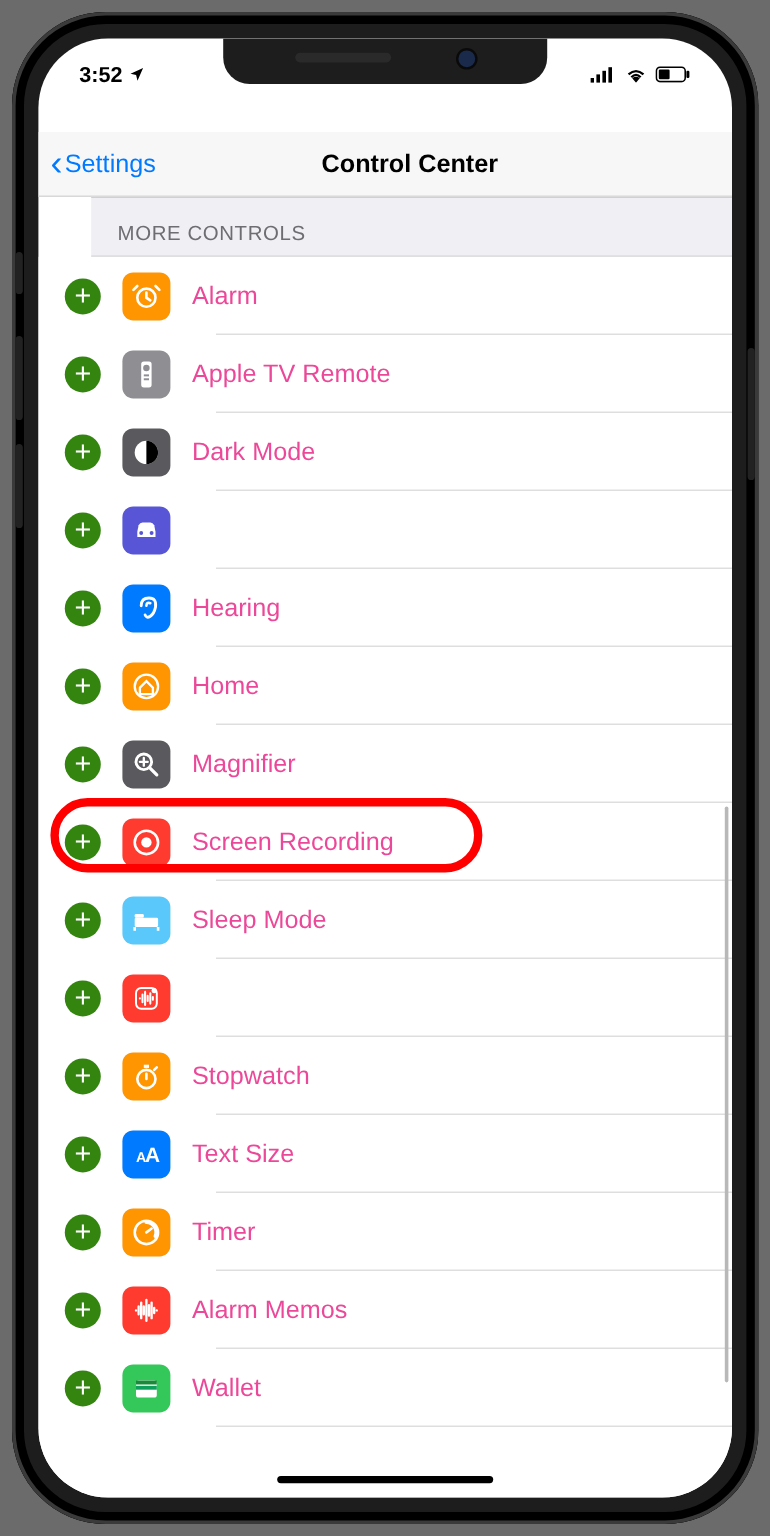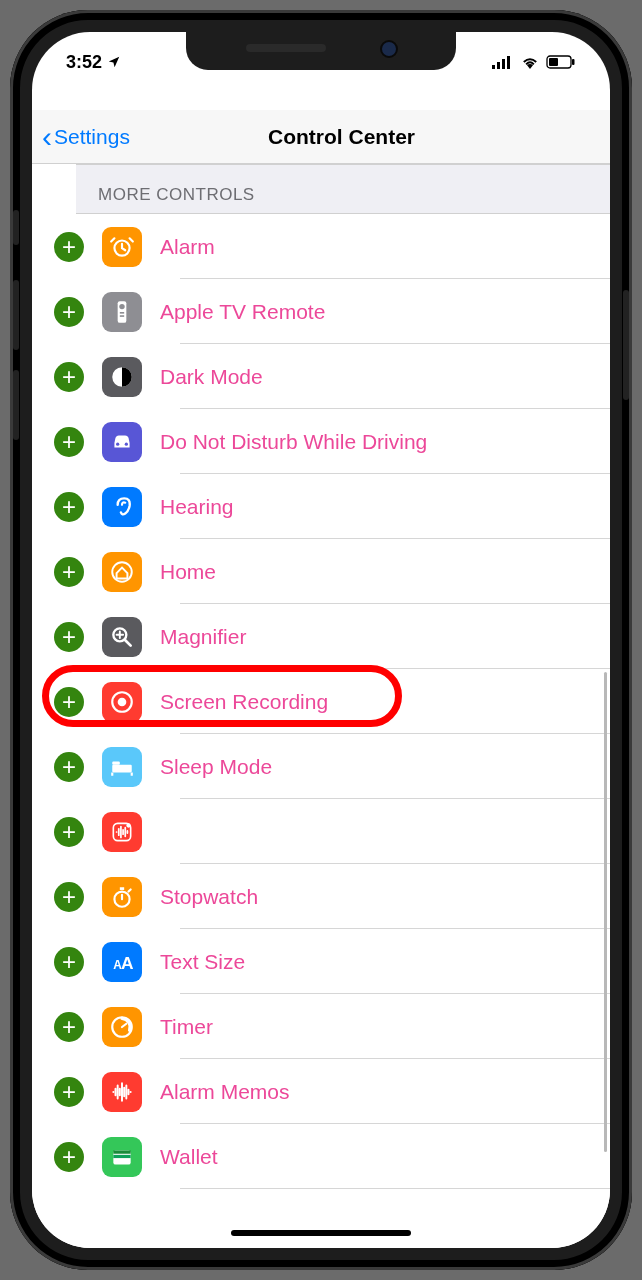--- a/index.html
+++ b/index.html
@@ -291,21 +291,20 @@
           <div class="add-btn">
             <span>+</span>
           </div>
           <div class="app-icon bg-purple">
             <svg viewBox="0 0 24 24">
               <path d="M5 13 L6 8 Q7 6 9 6 L15 6 Q17 6 18 8 L19 13 L19 17 L5 17 Z" fill="#fff"></path>
               <circle cx="8" cy="14" r="1.5" fill="#5856d6"></circle>
               <circle cx="16" cy="14" r="1.5" fill="#5856d6"></circle>
             </svg>
           </div>
-          <div class="row-label">Do Not Disturb While Driving</div>
         </div>
         <div class="row">
           <div class="add-btn">
             <span>+</span>
           </div>
           <div class="app-icon bg-blue">
             <svg viewBox="0 0 24 24">
               <path d="M8 10 Q8 4 14 4 Q20 4 19 11 Q18 16 15 18 Q12 20 11 17" fill="none" stroke="#fff" stroke-width="2.2" stroke-linecap="round"></path>
               <path d="M12 10 Q12 7 15 8" fill="none" stroke="#fff" stroke-width="2" stroke-linecap="round"></path>
             </svg>

